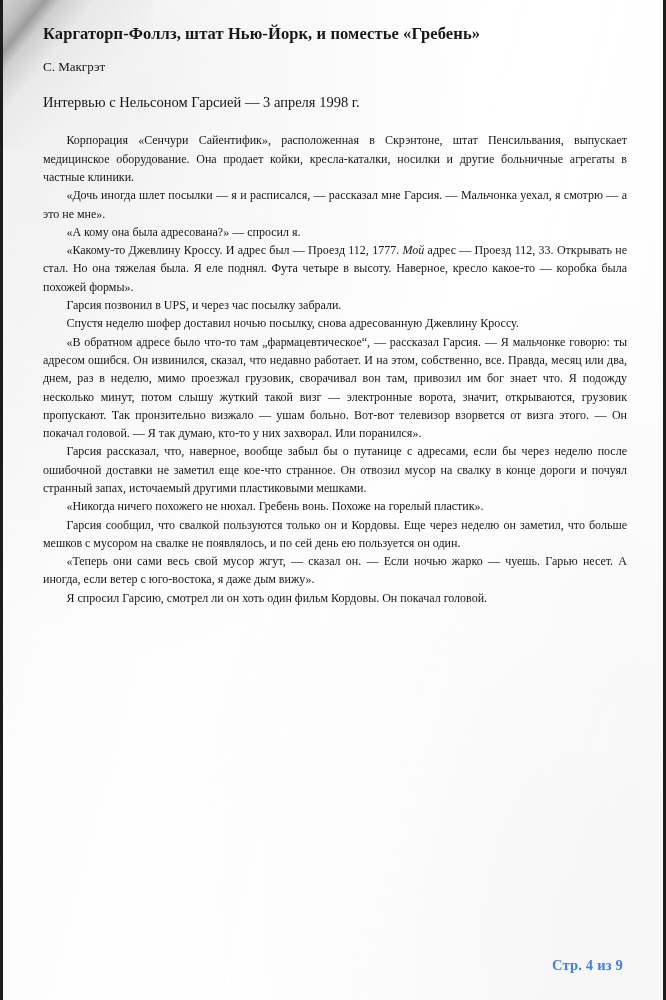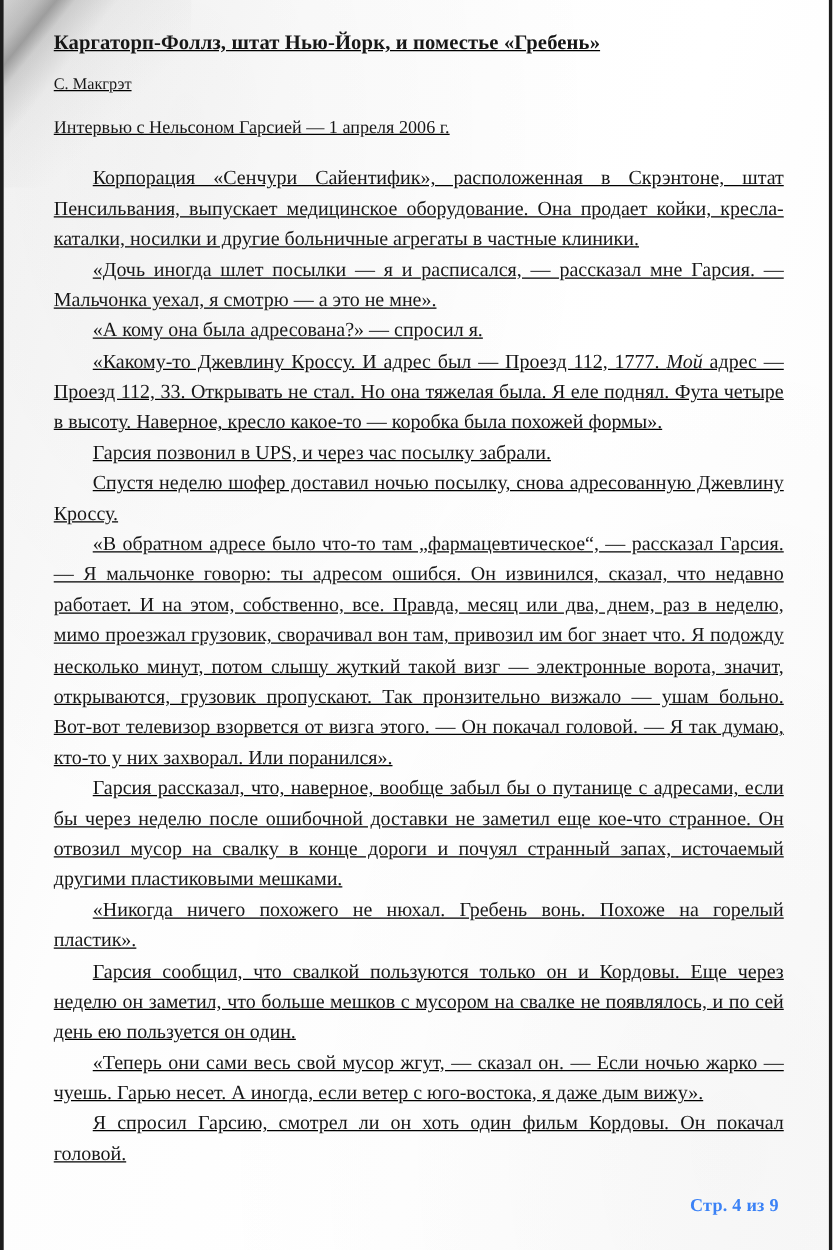--- a/index.html
+++ b/index.html
@@ -14,21 +14,20 @@
 
   .page {
     position: relative;
     width: 666px;
     height: 1000px;
     box-sizing: border-box;
     background: #fdfdfd;
     overflow: hidden;
     border-left: 3px solid #1c1c1c;
     border-right: 3px solid #1c1c1c;
-    text-decoration: underline;
   }
 
   
   .paper-texture {
     position: absolute;
     inset: 0;
     pointer-events: none;
     background:
       radial-gradient(ellipse at 22% 10%, rgba(0,0,0,0.030) 0%, rgba(0,0,0,0) 46%),
       radial-gradient(ellipse at 88% 92%, rgba(0,0,0,0.022) 0%, rgba(0,0,0,0) 52%),
@@ -89,21 +88,21 @@
     margin: 0 0 17px 0;
   }
 
   .doc-subtitle {
     font-size: 14.5px;
     line-height: 1.3;
     margin: 0 0 20px 0;
   }
 
   .body-text {
-    font-size: 16px;
+    font-size: 12px;
     line-height: 1.525;
     text-align: justify;
     text-justify: inter-word;
     hyphens: none;
   }
 
   .body-text p {
     margin: 0;
     text-indent: 1.95em;
   }
@@ -131,21 +130,21 @@
   <div class="paper-texture"></div>
   <div class="fold-crease"></div>
   <div class="fold-shadow"></div>
 
   <div class="content">
 
     <h1 class="doc-title">Каргаторп-Фоллз, штат Нью-Йорк, и поместье «Гребень»</h1>
 
     <div class="doc-author">С. Макгрэт</div>
 
-    <div class="doc-subtitle">Интервью с Нельсоном Гарсией — 1 апреля 2006 г.</div>
+    <div class="doc-subtitle">Интервью с Нельсоном Гарсией — 3 апреля 1998 г.</div>
 
     <div class="body-text">
 
       <p>Корпорация «Сенчури Сайентифик», расположенная в Скрэнтоне, штат Пенсильвания, выпускает медицинское оборудование. Она продает койки, кресла-каталки, носилки и другие больничные агрегаты в частные клиники.</p>
       <p>«Дочь иногда шлет посылки — я и расписался, — рассказал мне Гарсия. — Мальчонка уехал, я смотрю — а это не мне».</p>
       <p>«А кому она была адресована?» — спросил я.</p>
 
       <p><span>«Какому-то Джевлину Кроссу. И адрес был — Проезд 112, 1777. </span><em>Мой</em><span> адрес — Проезд 112, 33. Открывать не стал. Но она тяжелая была. Я еле поднял. Фута четыре в высоту. Наверное, кресло какое-то — коробка была похожей формы».</span></p>
 
       <p>Гарсия позвонил в UPS, и через час посылку забрали.</p>

